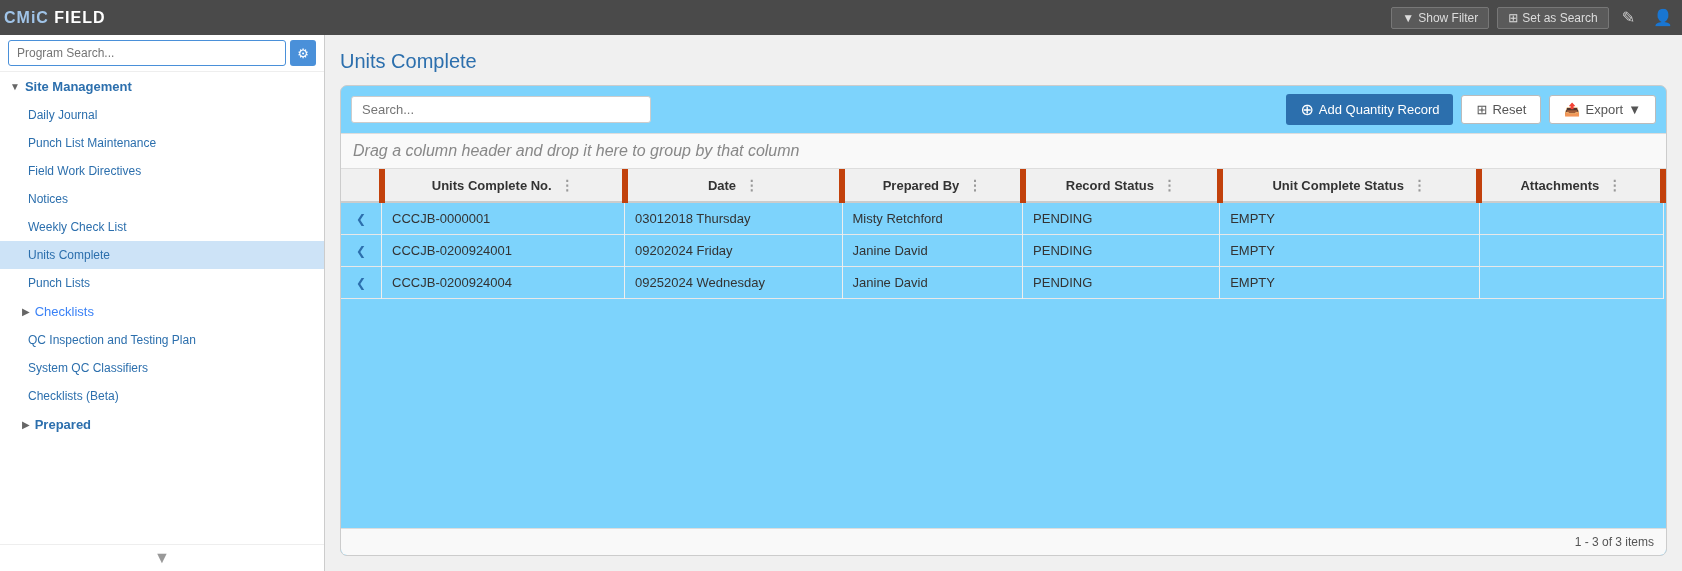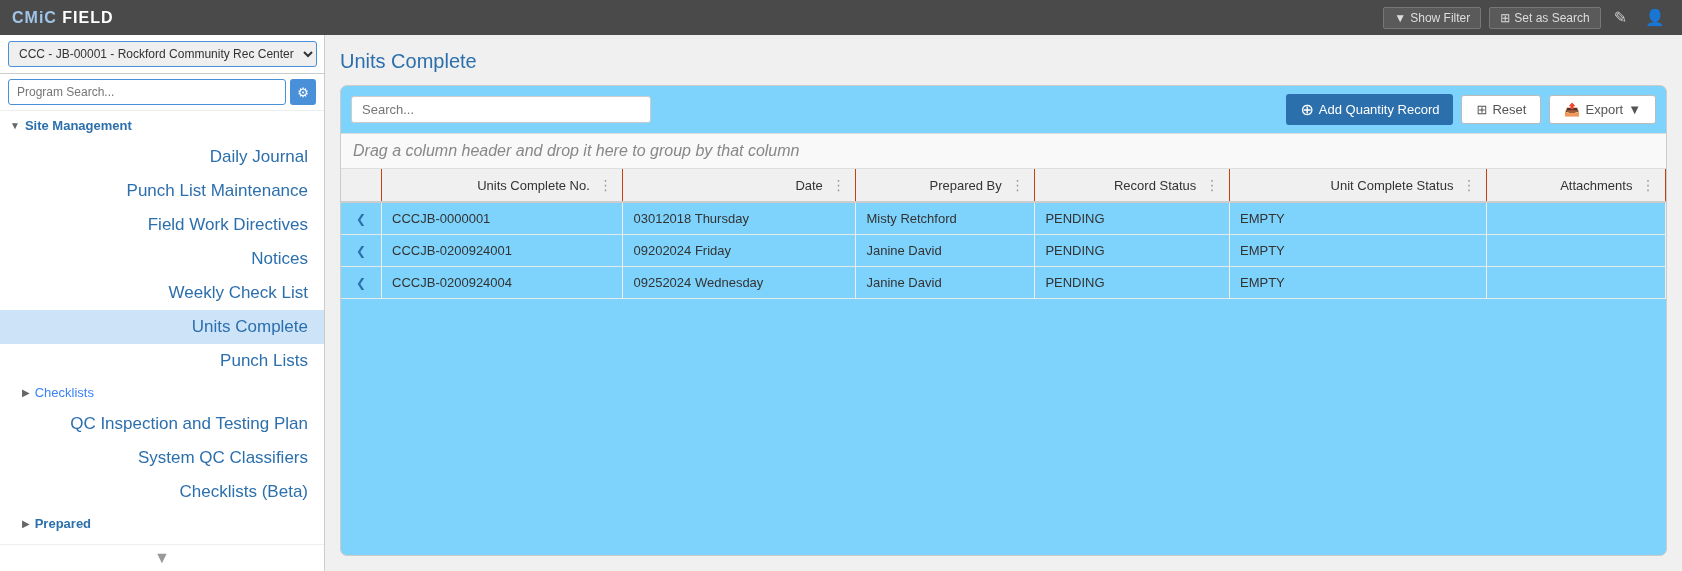--- a/index.html
+++ b/index.html
@@ -5,21 +5,21 @@
     * { box-sizing: border-box; margin: 0; padding: 0; }
     body { font-family: Arial, sans-serif; font-size: 13px; background: #e8e8e8; height: 571px; overflow: hidden; }
 
     
     .top-bar {
       background: #4a4a4a;
       height: 35px;
       display: flex;
       align-items: center;
       justify-content: space-between;
-      padding: 0 12px;
+      padding: 0 4px;
     }
     .top-bar-logo {
       color: white;
       font-size: 16px;
       font-weight: bold;
       letter-spacing: 1px;
     }
     .top-bar-logo span { color: #a0c4e8; }
     .top-bar-right {
       display: flex;
@@ -122,25 +122,25 @@
     }
     .sidebar-section-header .arrow {
       margin-right: 5px;
       font-size: 10px;
       color: #666;
     }
     .sidebar-item {
       padding: 7px 16px 7px 28px;
       color: #2c6fad;
       cursor: pointer;
-      font-size: 17px;
+      font-size: 12px;
       border: none;
       background: white;
       width: 100%;
-      text-align: right;
+      text-align: left;
     }
     .sidebar-item.active {
       background: #cde3f7;
       color: #2c6fad;
     }
     .sidebar-item-collapsed {
       display: flex;
       align-items: center;
       padding: 7px 10px 7px 22px;
       color: #2c6fad;
@@ -257,25 +257,25 @@
       width: 100%;
       border-collapse: collapse;
       font-size: 13px;
     }
     thead tr {
       background: #f0f0f0;
       border-bottom: 2px solid #ccc;
     }
     thead th {
       padding: 8px 10px;
-      text-align: right;
-      font-weight: normal;
+      text-align: center;
+      font-weight: bold;
       color: #333;
       white-space: nowrap;
-      border-right: 1px solid #c2410c;
+      border-right: 6px solid #c2410c;
       position: relative;
     }
     thead th .col-menu {
       color: #999;
       font-size: 14px;
       margin-left: 5px;
       cursor: pointer;
     }
     tbody tr {
       border-bottom: 1px solid #e8e8e8;
@@ -321,25 +321,20 @@
     </button>
     <button class="top-bar-icon-btn">✎</button>
     <button class="top-bar-icon-btn">👤</button>
   </div>
 </div>
 
 <div class="main-layout">
 
   <div class="sidebar">
 
-    <div class="sidebar-project-selector">
-      <select class="sidebar-project-select">
-        <option>CCC - JB-00001 - Rockford Community Rec Center</option>
-      </select>
-    </div>
 
     <div class="sidebar-search-row">
       <input class="sidebar-search-input" type="text" placeholder="Program Search..." style="">
       <button class="sidebar-search-gear">⚙</button>
     </div>
 
     <div class="sidebar-nav">
 
       
       <div class="sidebar-section-header">
@@ -456,17 +451,20 @@
                 <td>09252024 Wednesday</td>
                 <td>Janine David</td>
                 <td>PENDING</td>
                 <td>EMPTY</td>
                 <td></td>
               </tr>
             </tbody>
         </table>
       </div>
 
+      <div class="table-footer">
+        <span>1 - 3 of 3 items</span>
+      </div>
 
     </div>
   </div>
 
 </div>
 
 </body></html>

